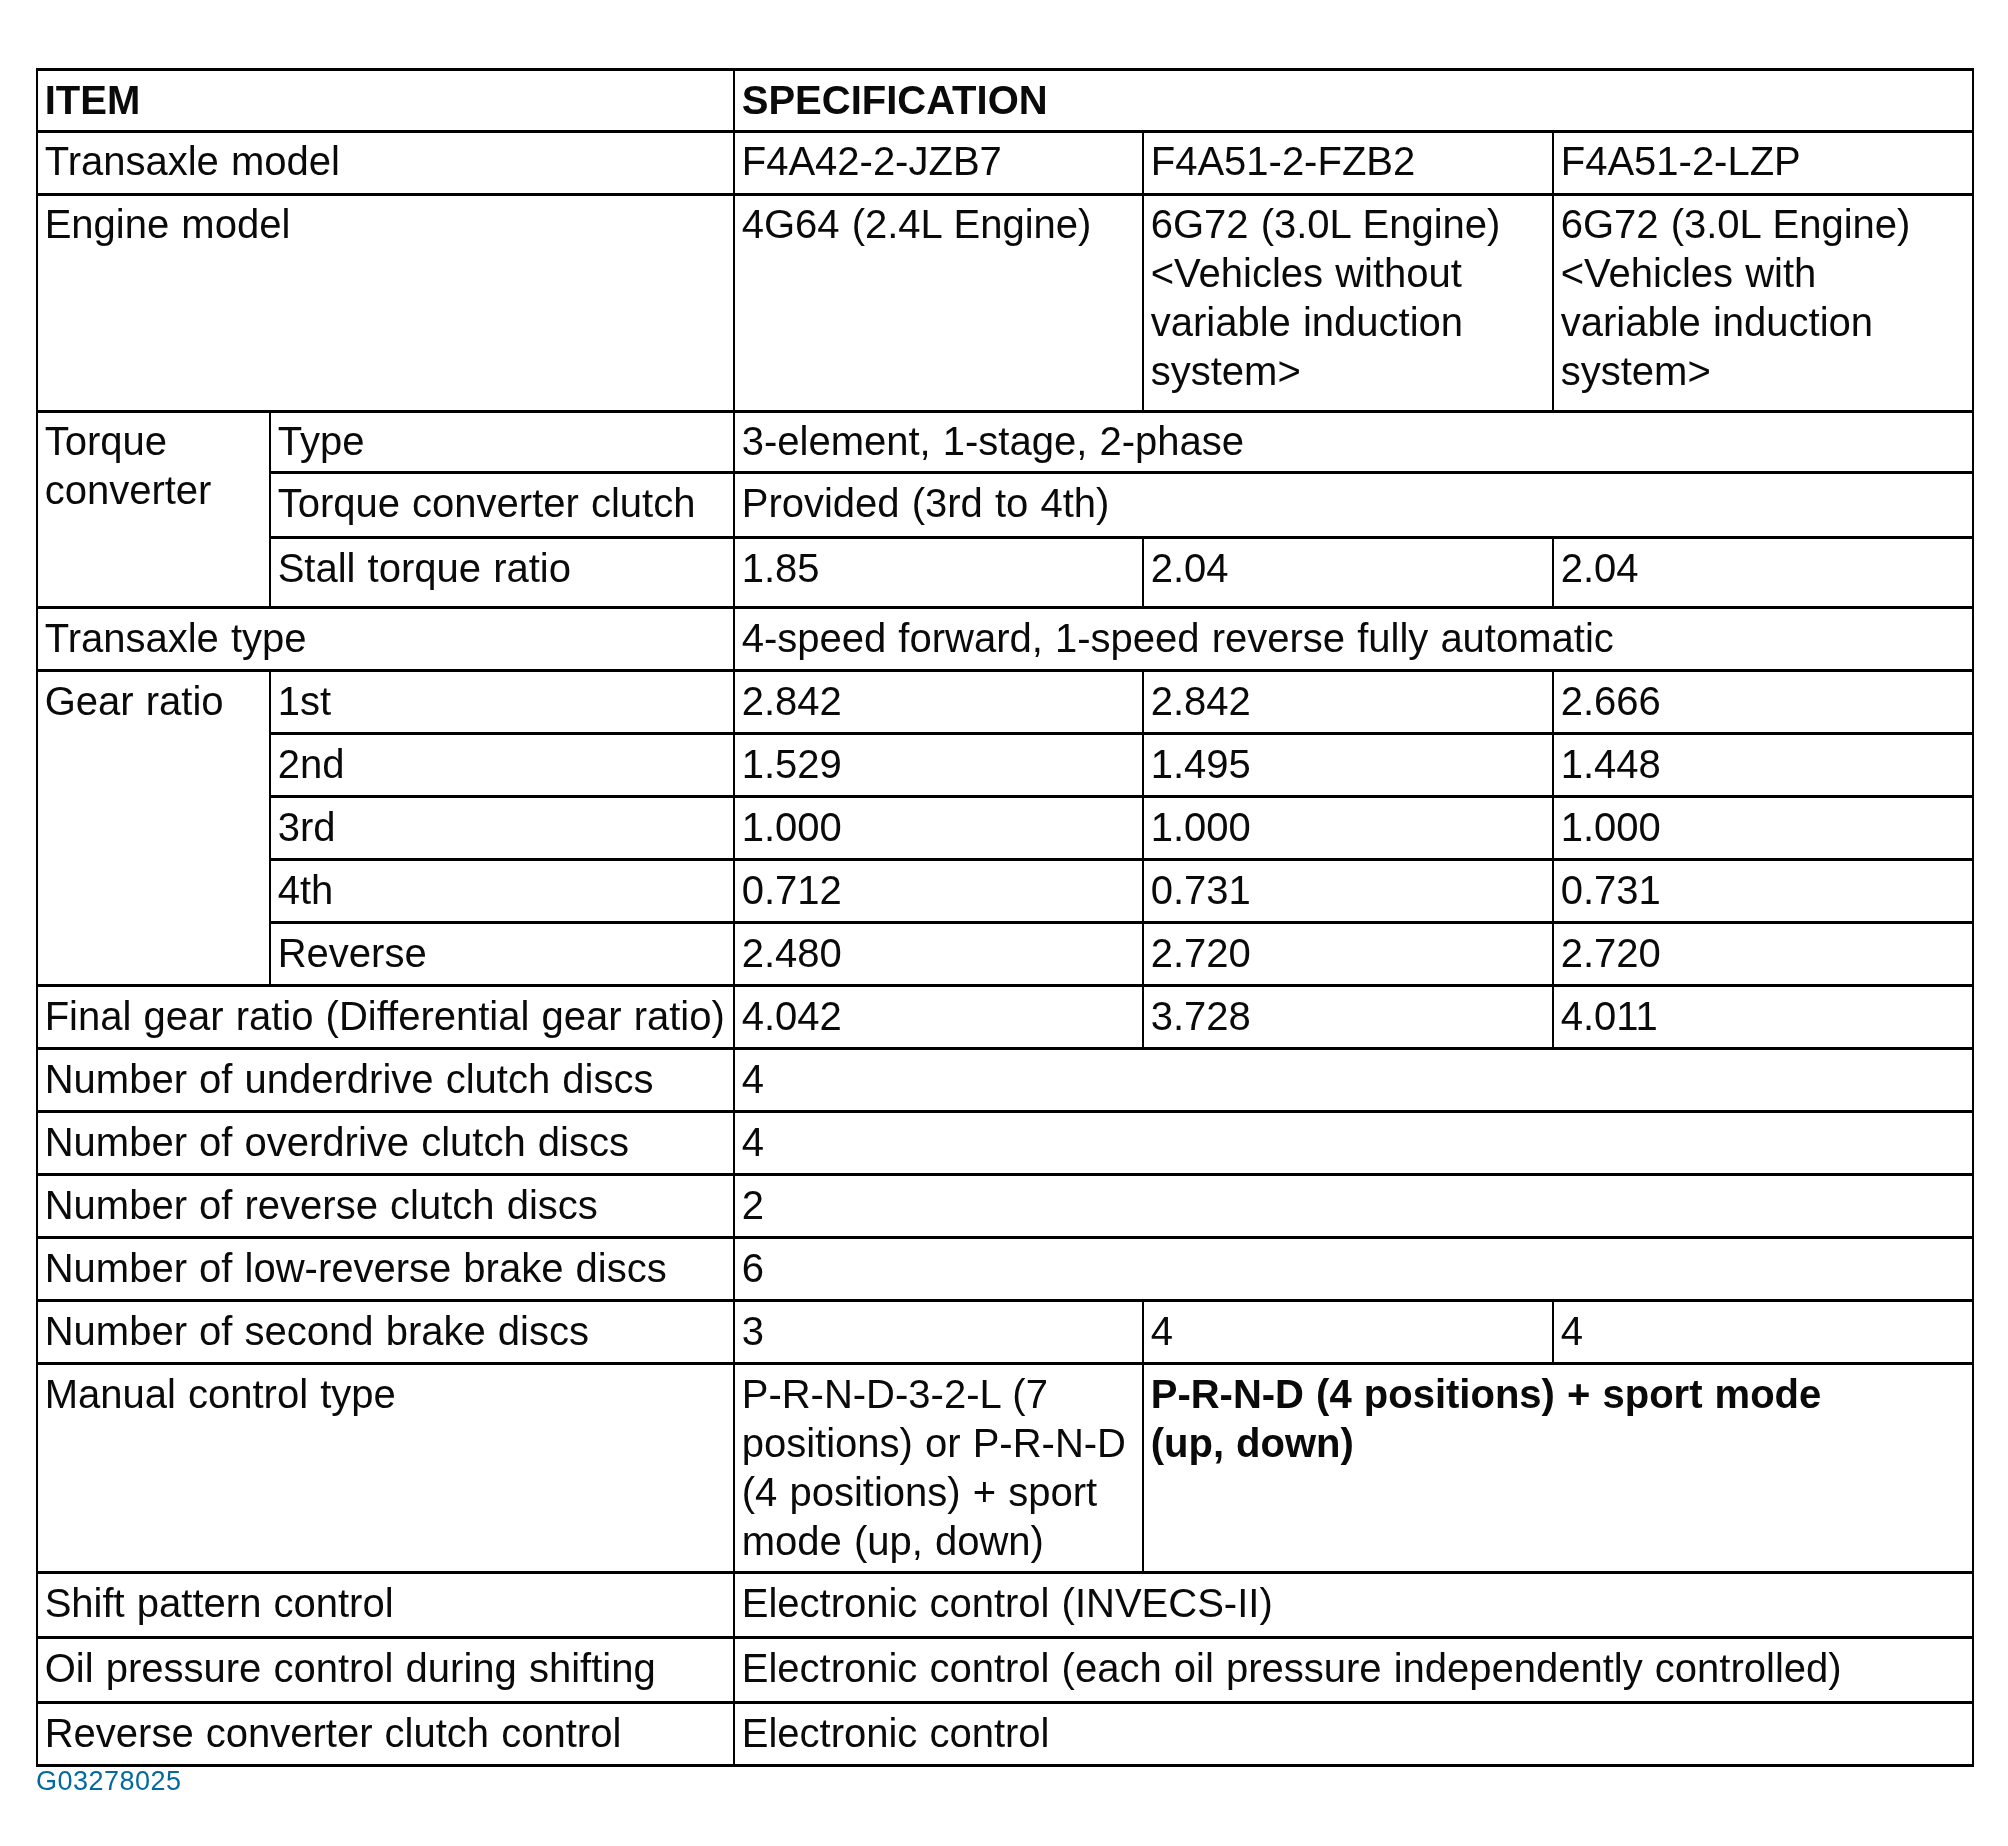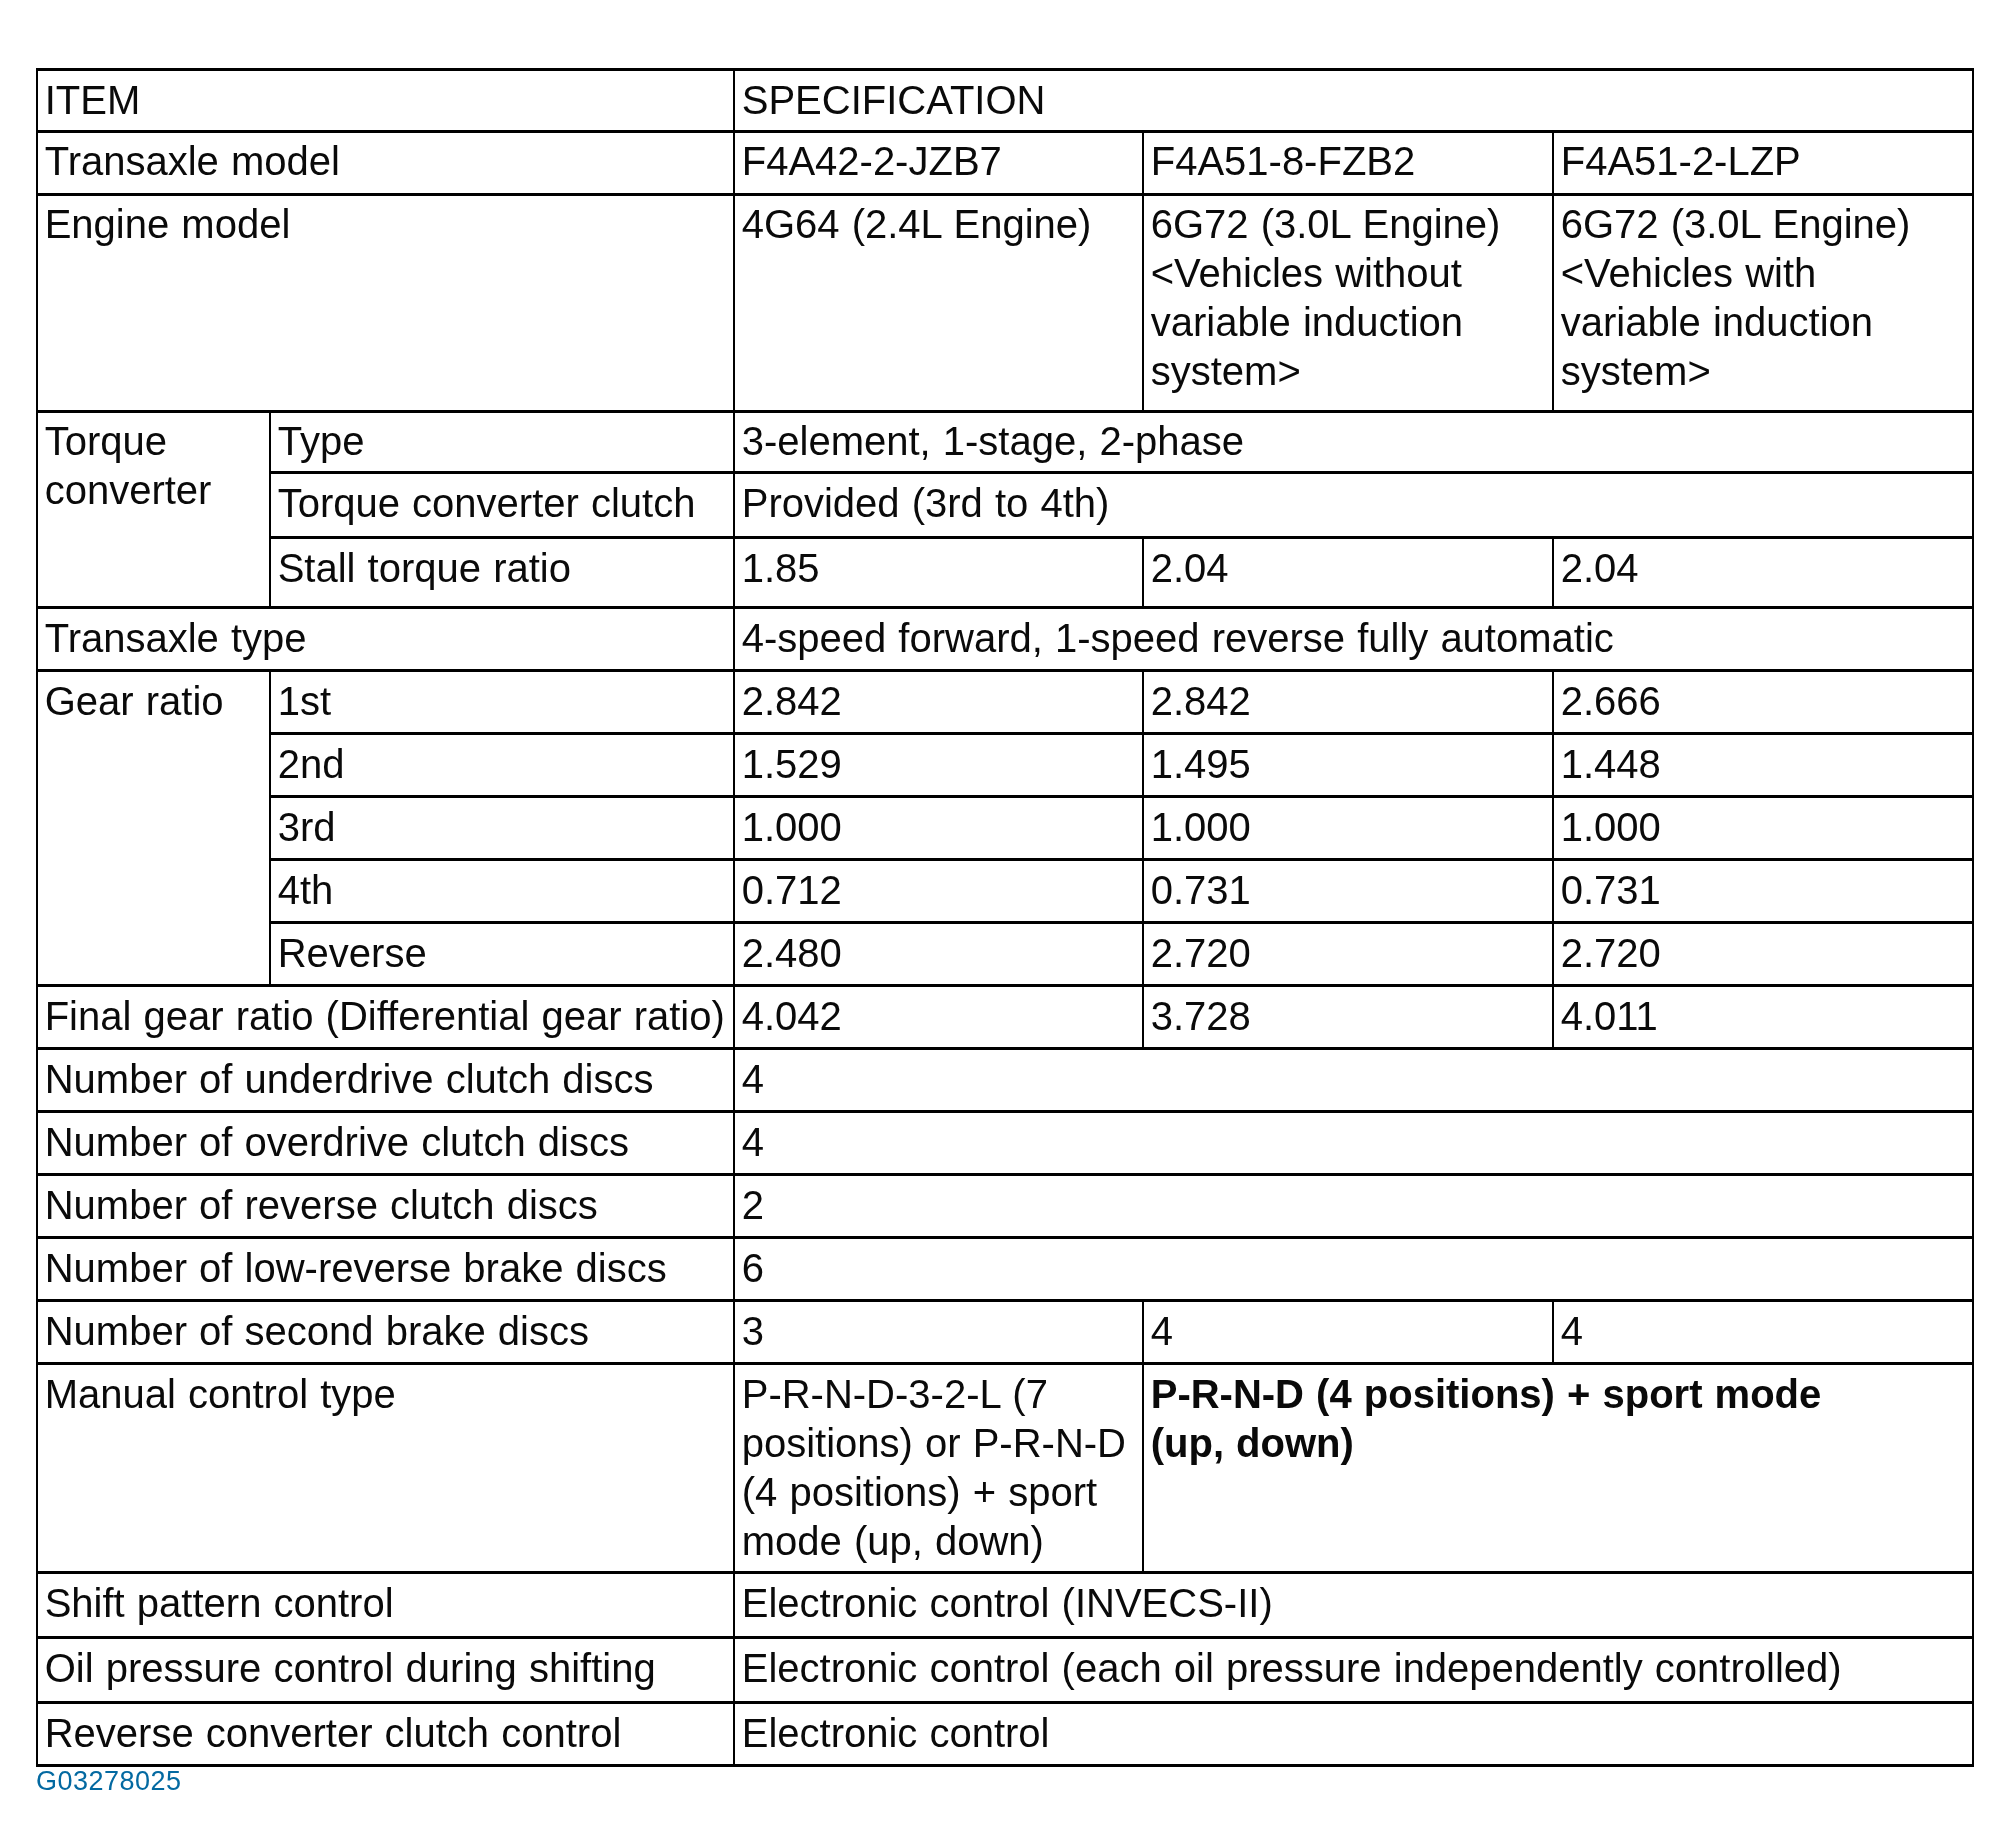--- a/index.html
+++ b/index.html
@@ -33,21 +33,21 @@
     vertical-align: top;
     text-align: left;
     font-size: 40px;
     line-height: 49px;
     font-weight: normal;
     color: #0a0a0a;
     overflow: hidden;
     word-spacing: 1px;
   }
   table.spec-table th {
-    font-weight: normal;
+    font-weight: bold;
   }
   tr.r-header        { height: 55px; }
   tr.r-single        { height: 63px; }
   tr.r-engine        { height: 217px; }
   tr.r-type          { height: 61px; }
   tr.r-tcclutch      { height: 65px; }
   tr.r-stall         { height: 70px; padding-left: 17px; }
   tr.r-manual        { height: 202px; }
   tr.r-shift, tr.r-oil { height: 65px; }
   .wrap-limit { max-width: 725px; font-weight: bold; }
@@ -77,21 +77,21 @@
 
     <tbody>
         <tr class="r-header">
       <th colspan="2">ITEM</th>
       <th colspan="3">SPECIFICATION</th>
     </tr>
 
     <tr class="r-single">
       <td colspan="2">Transaxle model</td>
       <td>F4A42-2-JZB7</td>
-      <td>F4A51-8-FZB2</td>
+      <td>F4A51-2-FZB2</td>
       <td>F4A51-2-LZP</td>
     </tr>
 
     <tr class="r-engine">
       <td colspan="2">Engine model</td>
       <td>4G64 (2.4L Engine)</td>
       <td>6G72 (3.0L Engine) &lt;Vehicles without variable induction system&gt;</td>
       <td>6G72 (3.0L Engine) &lt;Vehicles with variable induction system&gt;</td>
     </tr>
 

